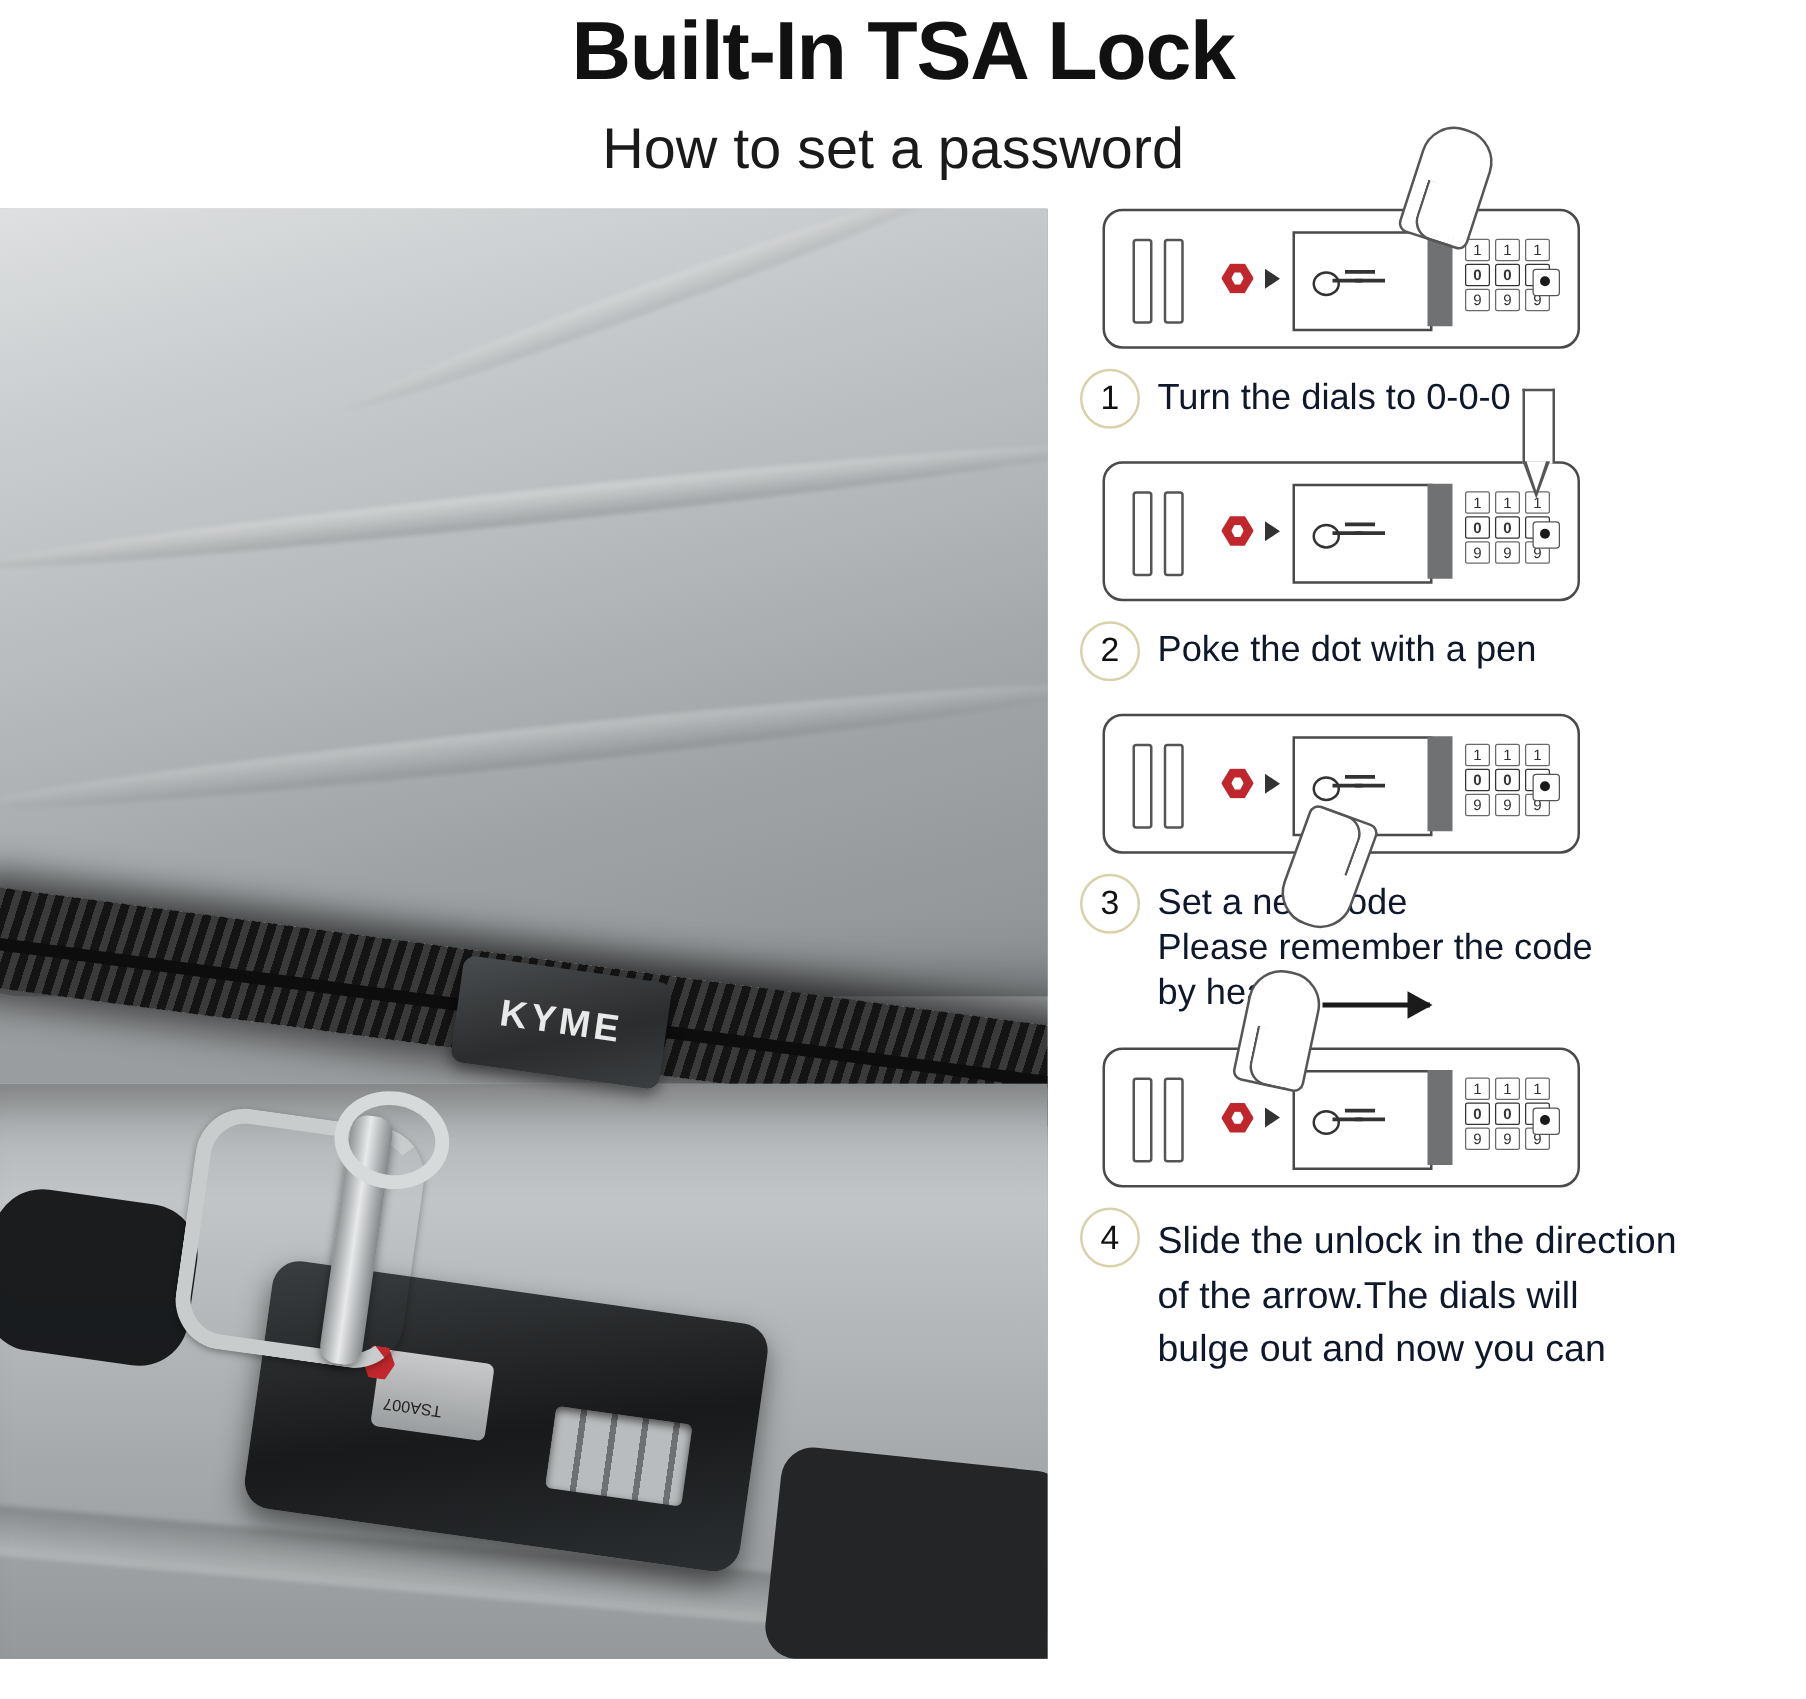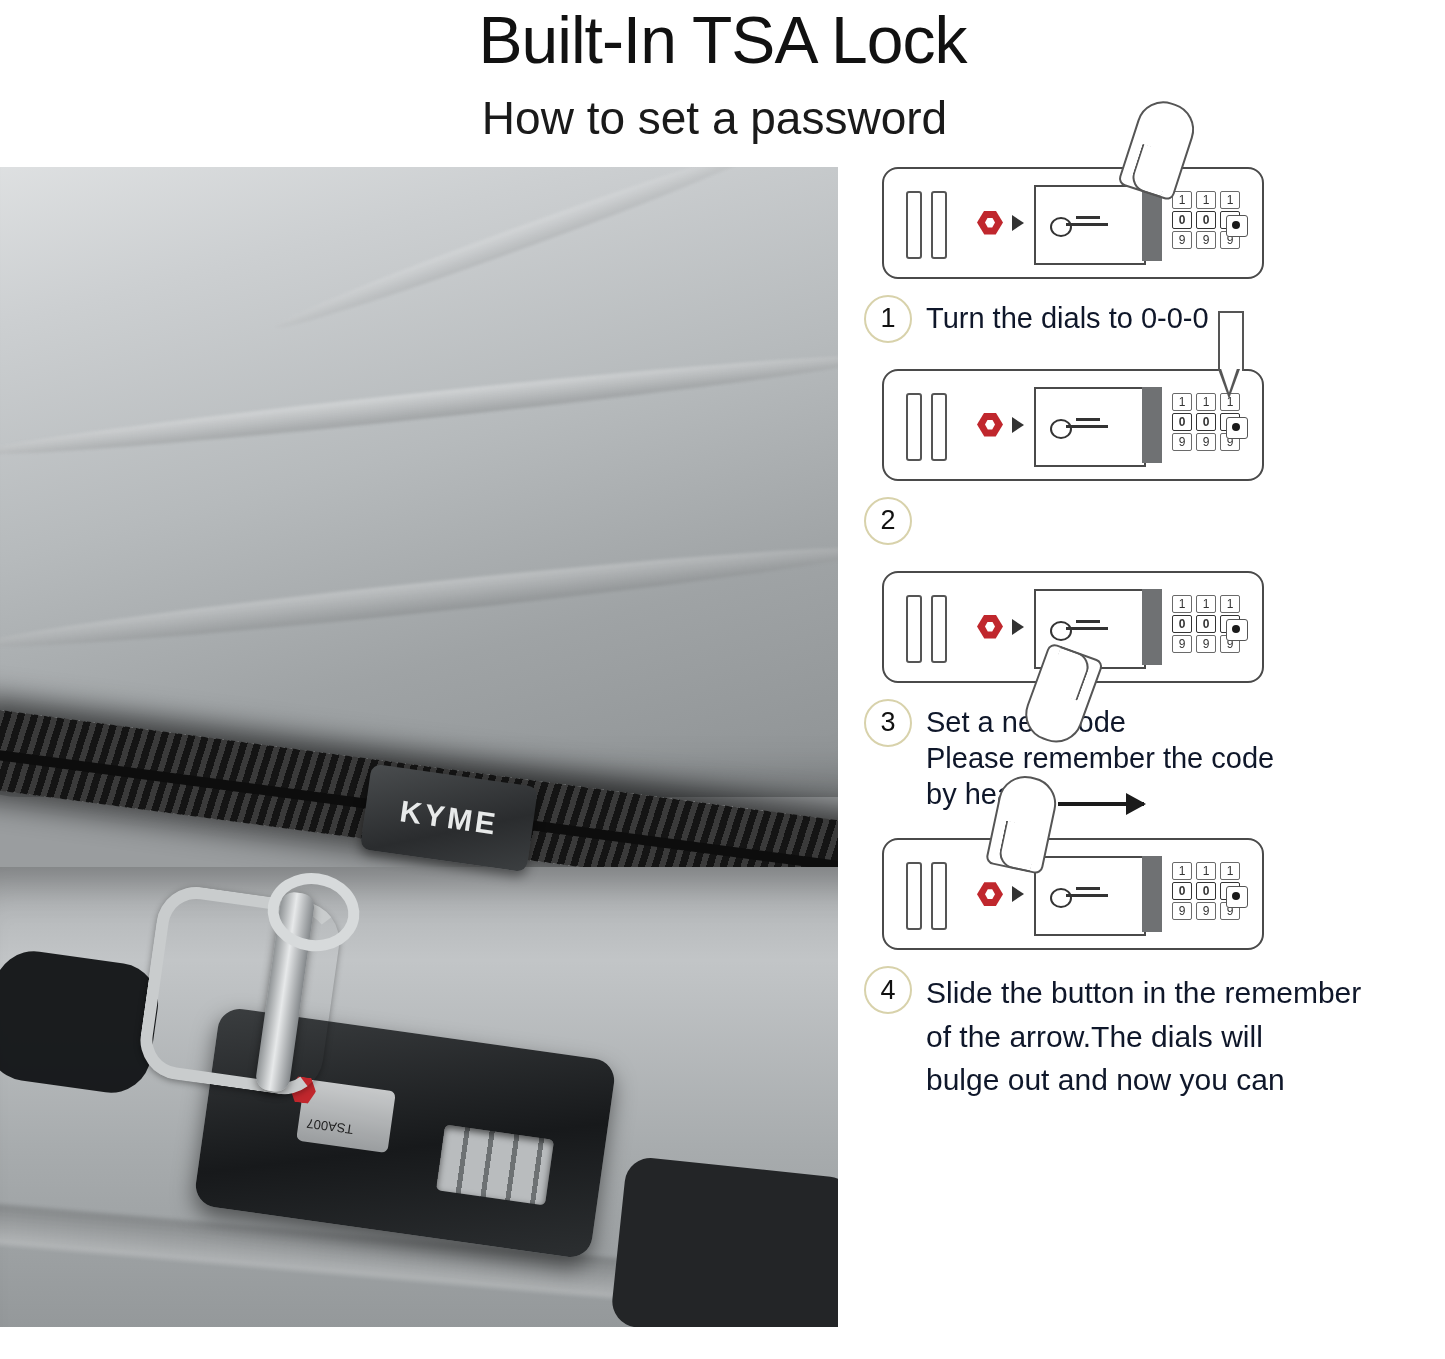--- a/index.html
+++ b/index.html
@@ -1,20 +1,20 @@
 <!DOCTYPE html>
 <html><head>
 <meta charset="utf-8">
 <style>
   html,body{margin:0;padding:0;background:#ffffff;}
   body{width:1445px;height:1359px;font-family:"Liberation Sans",sans-serif;overflow:hidden;position:relative;}
 
   
   .header{width:100%;text-align:center;padding-top:4px;}
-  .title{font-size:66px;font-weight:normal;letter-spacing:-1px;color:#111;line-height:1.1;margin:0;}
+  .title{font-size:66px;font-weight:bold;letter-spacing:-1px;color:#111;line-height:1.1;margin:0;}
   .subtitle{font-size:46px;color:#1a1a1a;margin:14px 16px 0 0;font-weight:400;}
 
   
   .content{display:flex;align-items:flex-start;margin-top:22px;}
   .photo-col{width:838px;flex:0 0 838px;}
   .steps-col{flex:1;padding-left:26px;padding-right:10px;}
 
   
   .photo{
     position:relative;width:838px;height:1160px;overflow:hidden;
@@ -305,20 +305,21 @@
           </div>
           <div class="dot"></div>
         </div>
         <div class="pen">
           <div class="body"></div>
           <div class="nib"></div>
         </div>
       </div>
       <div class="caption">
         <div class="num">2</div>
+        <div class="ctext">Poke the dot with a pen</div>
       </div>
     </div>
 
     <div class="step">
       <div class="lockfig">
         <div class="outline">
           <div class="bars">
               <i></i>
               <i></i>
             </div>
@@ -390,21 +391,21 @@
             </div>
           </div>
           <div class="dot"></div>
         </div>
         <div class="hand h4"></div>
         <div class="arrow-right"></div>
       </div>
       <div class="caption">
         <div class="num">4</div>
         <div class="ctext big">
-          <div>Slide the button in the remember</div>
+          <div>Slide the unlock in the direction</div>
           <div>of the arrow.The dials will</div>
           <div>bulge out and now you can</div>
         </div>
       </div>
     </div>
 
   </div>
 </div>
 
 </body></html>

